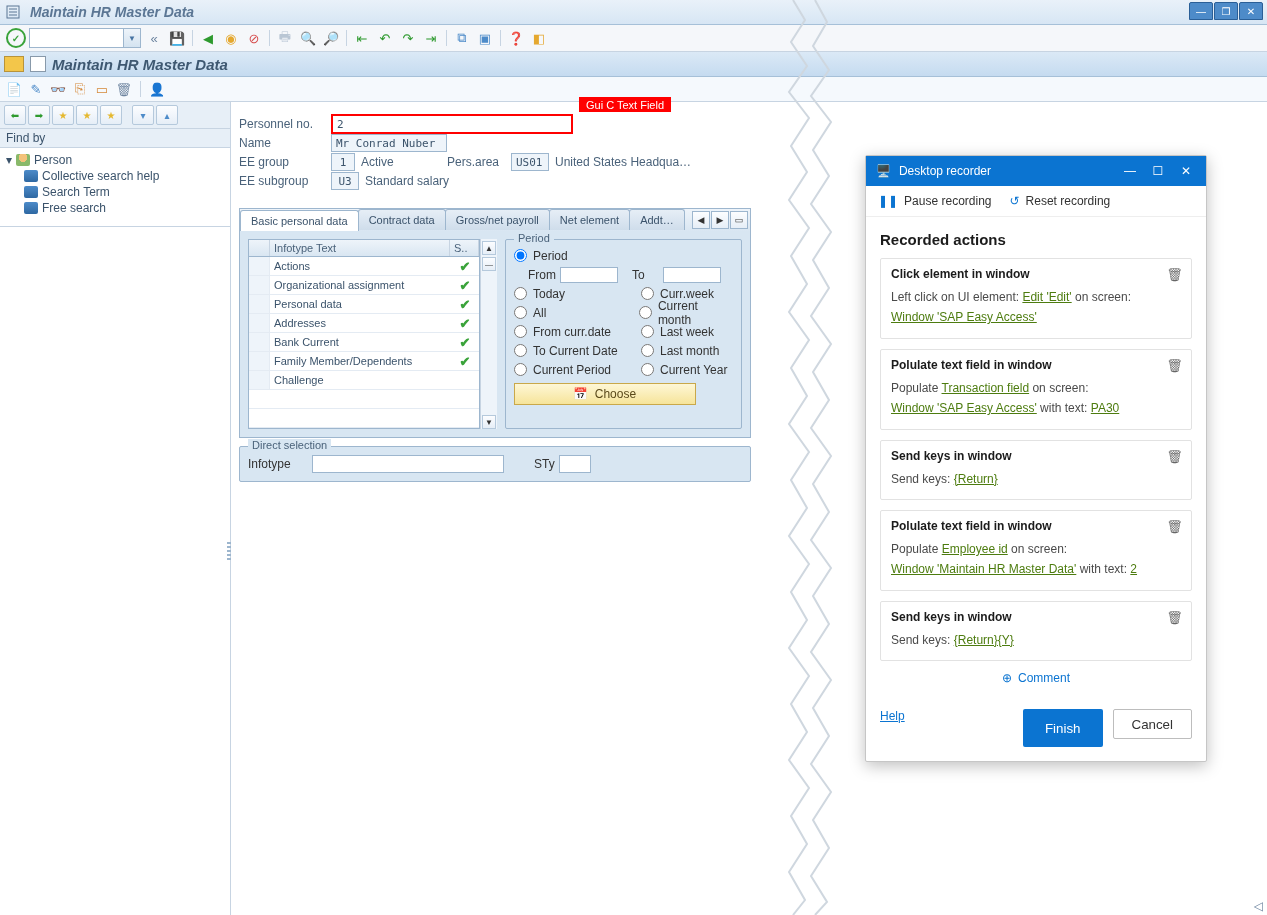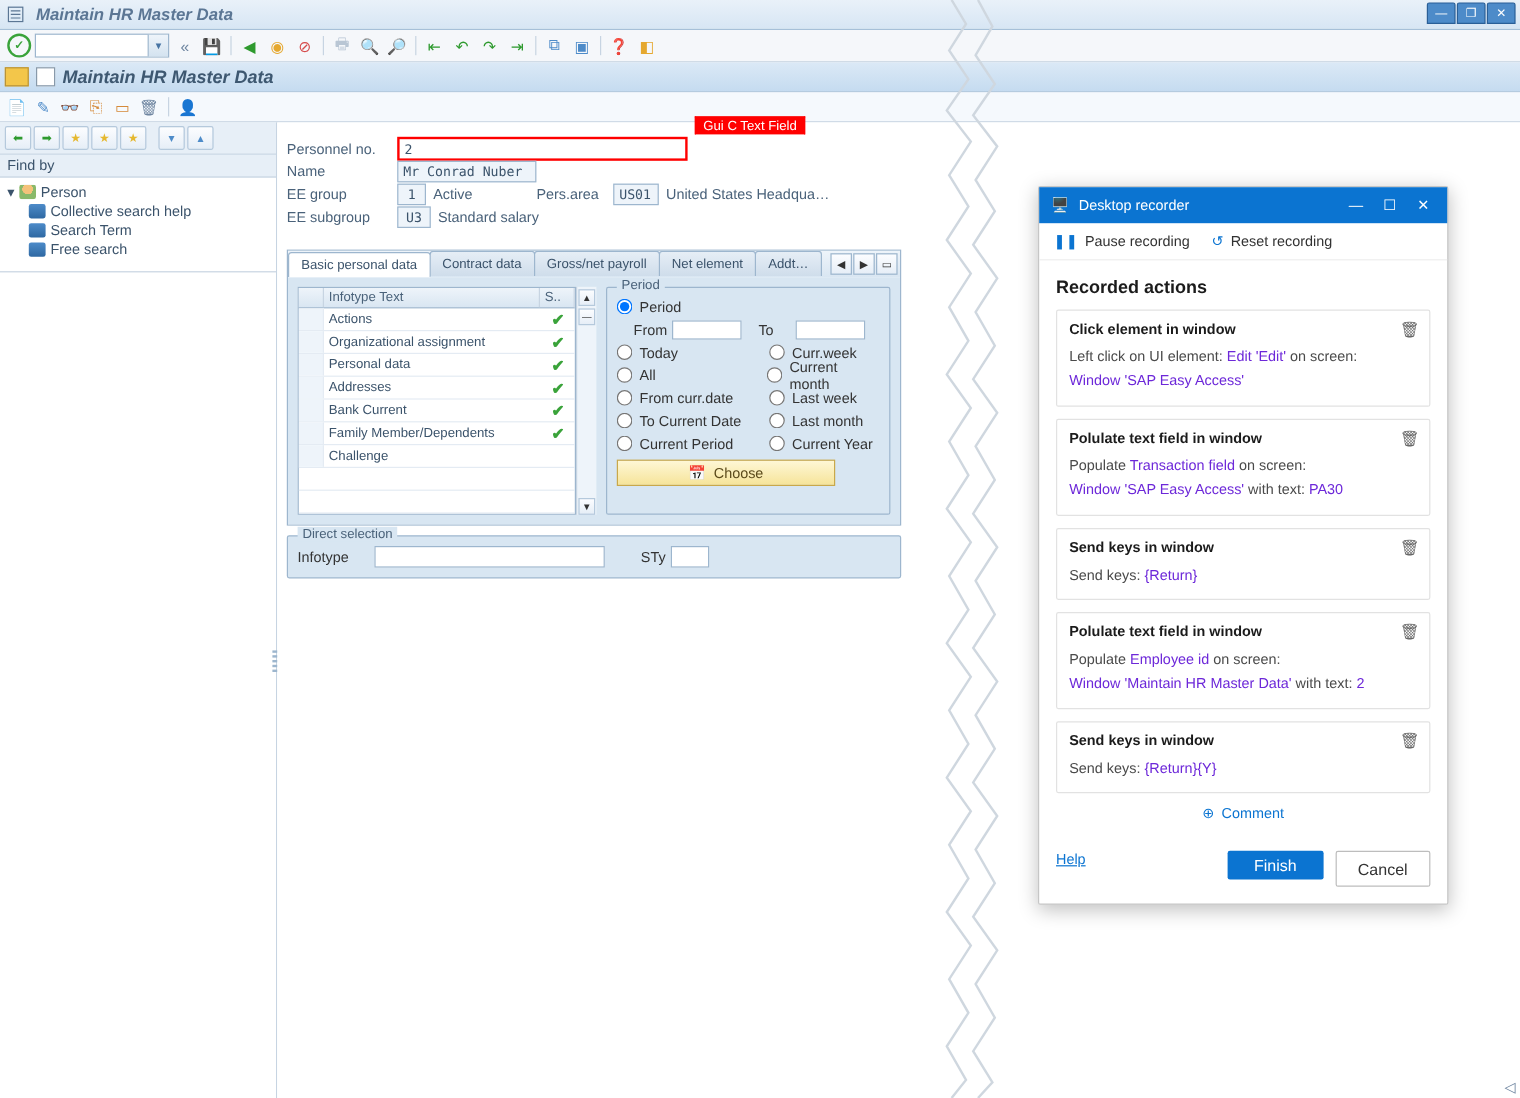--- a/index.html
+++ b/index.html
@@ -73,25 +73,25 @@
 .rec-title .sp{flex:1}
 .rec-title .wbtn{width:20px;text-align:center;font-size:12px}
 .rec-bar{height:30px;border-bottom:1px solid #eee;display:flex;align-items:center;padding:0 12px;gap:18px;color:#0b74d1}
 .rec-bar .item{display:flex;align-items:center;gap:6px;color:#323232}
 .rec-body{padding:10px 14px 12px}
 .rec-h{font-weight:600;color:#1b1b1b;font-size:15px;margin:4px 0 10px}
 .action{border:1px solid #e2e2e2;border-radius:2px;padding:8px 10px 10px;margin-bottom:10px;position:relative}
 .action .atitle{font-weight:600;color:#1b1b1b;margin-bottom:6px}
 .action .trash{position:absolute;right:8px;top:8px;color:#666;font-size:13px}
 .action .aline{color:#4a4a4a;line-height:1.7}
-.ulink{color:#6d28d9}
+.ulink{text-decoration:underline;color:#4d7c0f}
 .addc{display:flex;align-items:center;justify-content:center;gap:6px;color:#0b74d1;margin:6px 0 2px}
 .rec-foot{display:flex;align-items:flex-start;padding:10px 14px 14px;gap:10px}
 .rec-foot .help{color:#0b74d1;text-decoration:underline;margin-right:auto}
-.btn-primary{background:#0b74d1;color:#fff;border:none;height:24px;padding:0 22px;border-radius:2px}
+.btn-primary{background:#0b74d1;color:#fff;border:none;height:38px;padding:0 22px;border-radius:2px}
 .btn-secondary{background:#fff;color:#333;border:1px solid #bdbdbd;height:30px;padding:0 18px;border-radius:2px}
 .status-corner{position:absolute;right:4px;bottom:2px;color:#6e85a0;font-size:12px}
 </style>
 </head>
 <body>
 
 <div class="titlebar">
   <span class="menu-icon">
     <svg viewBox="0 0 14 14">
         <rect x="1" y="1" width="12" height="12" fill="none" stroke="#5b7694"></rect>

